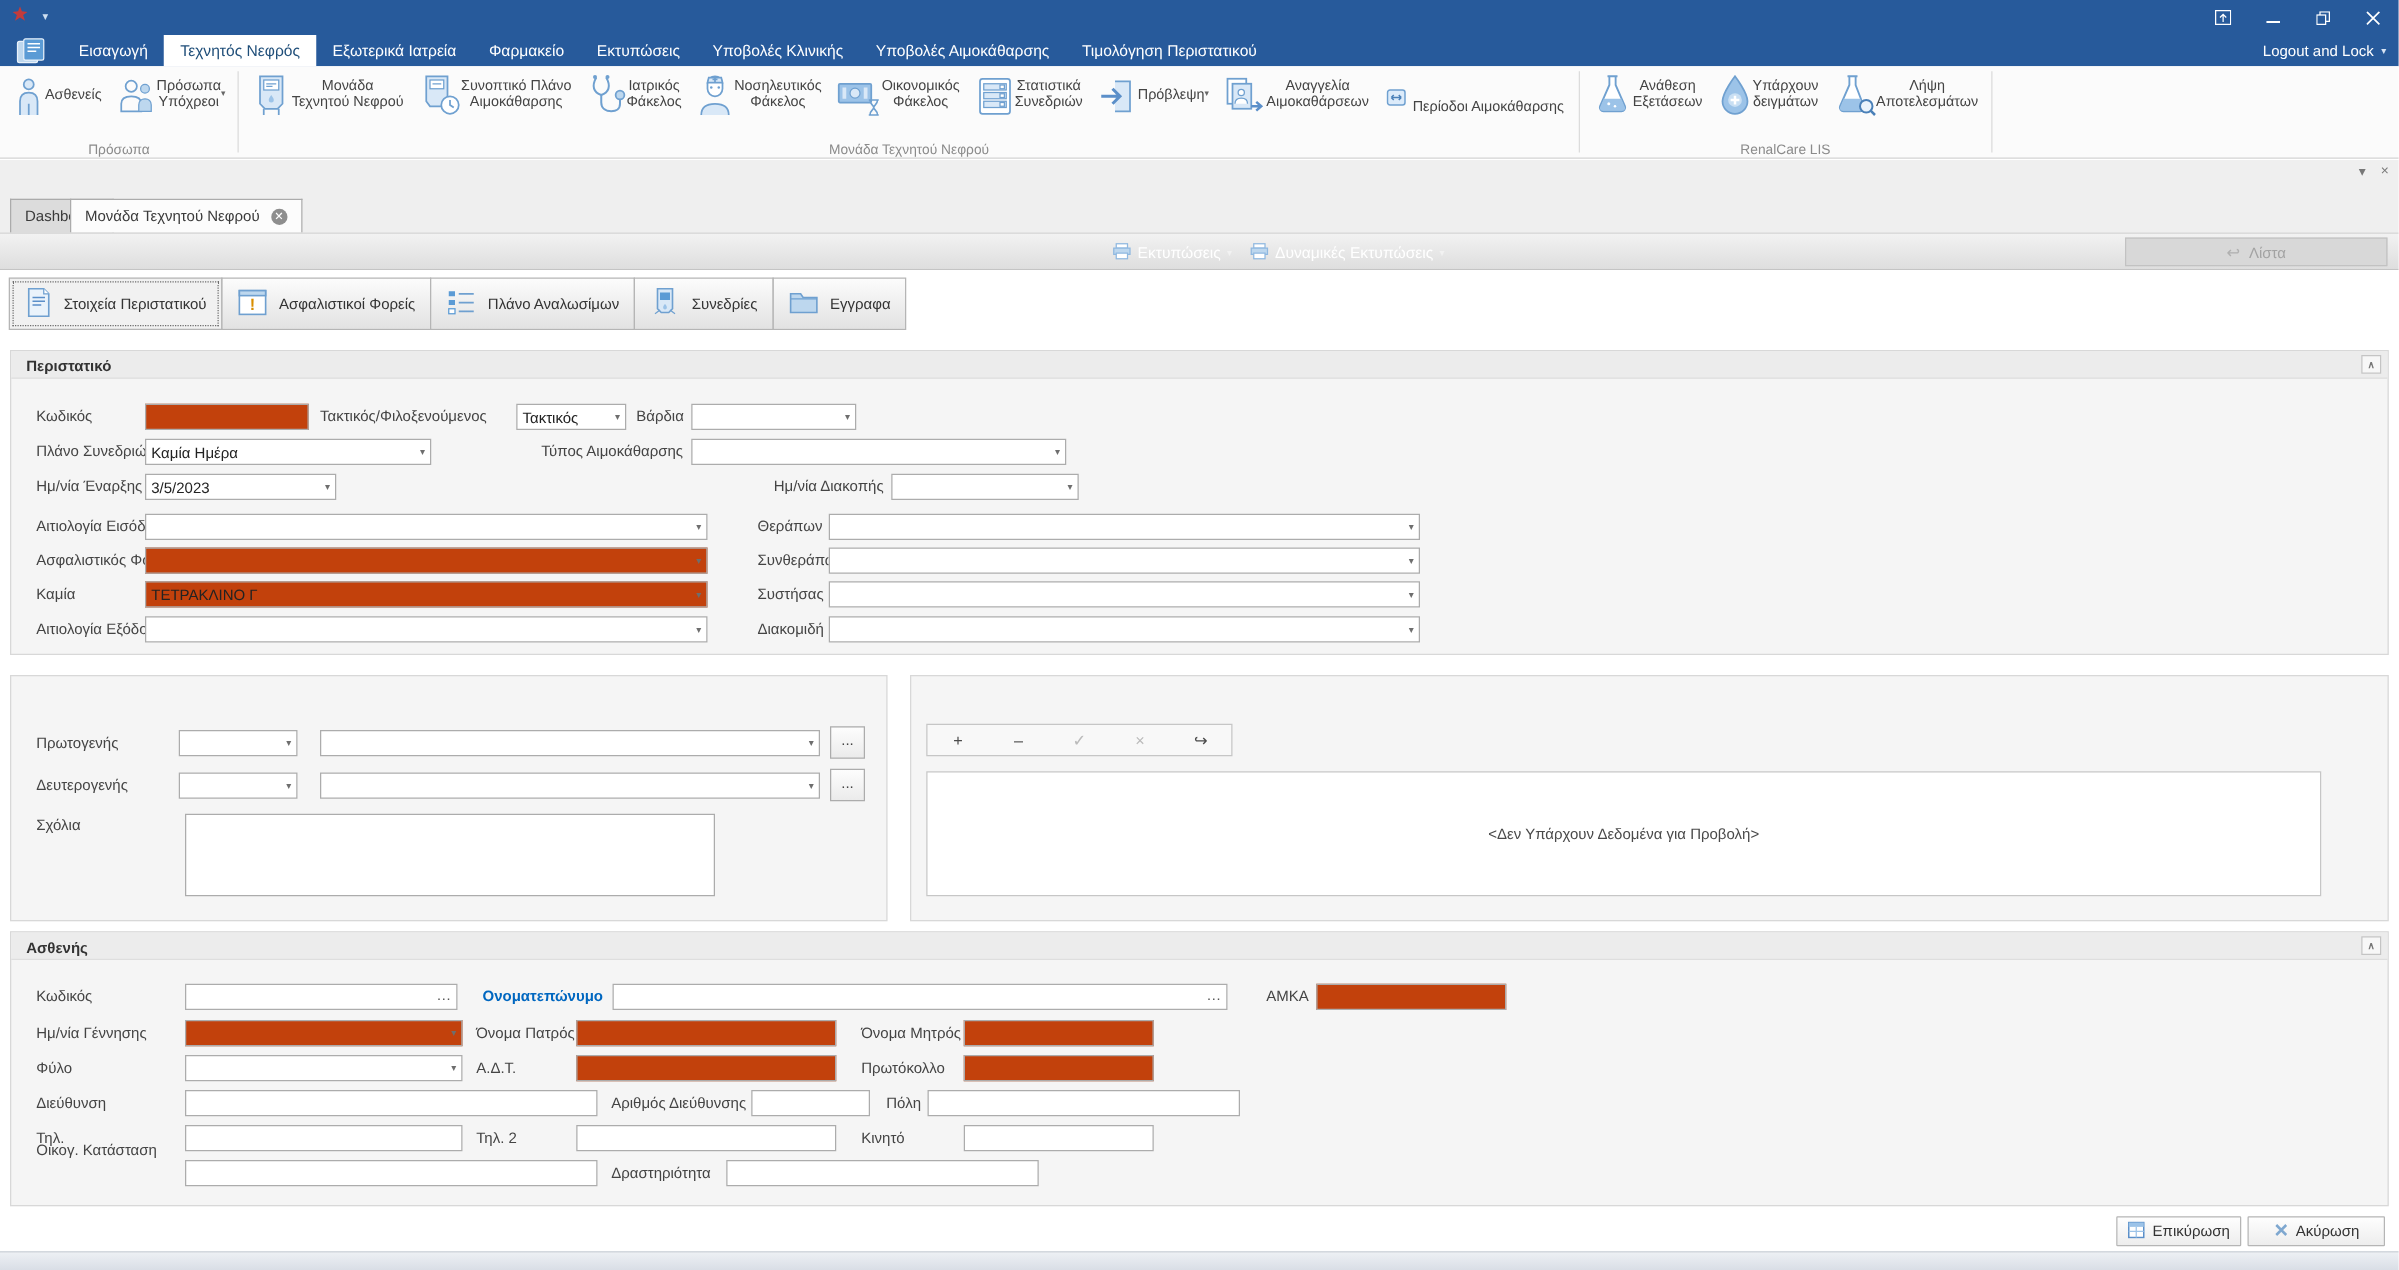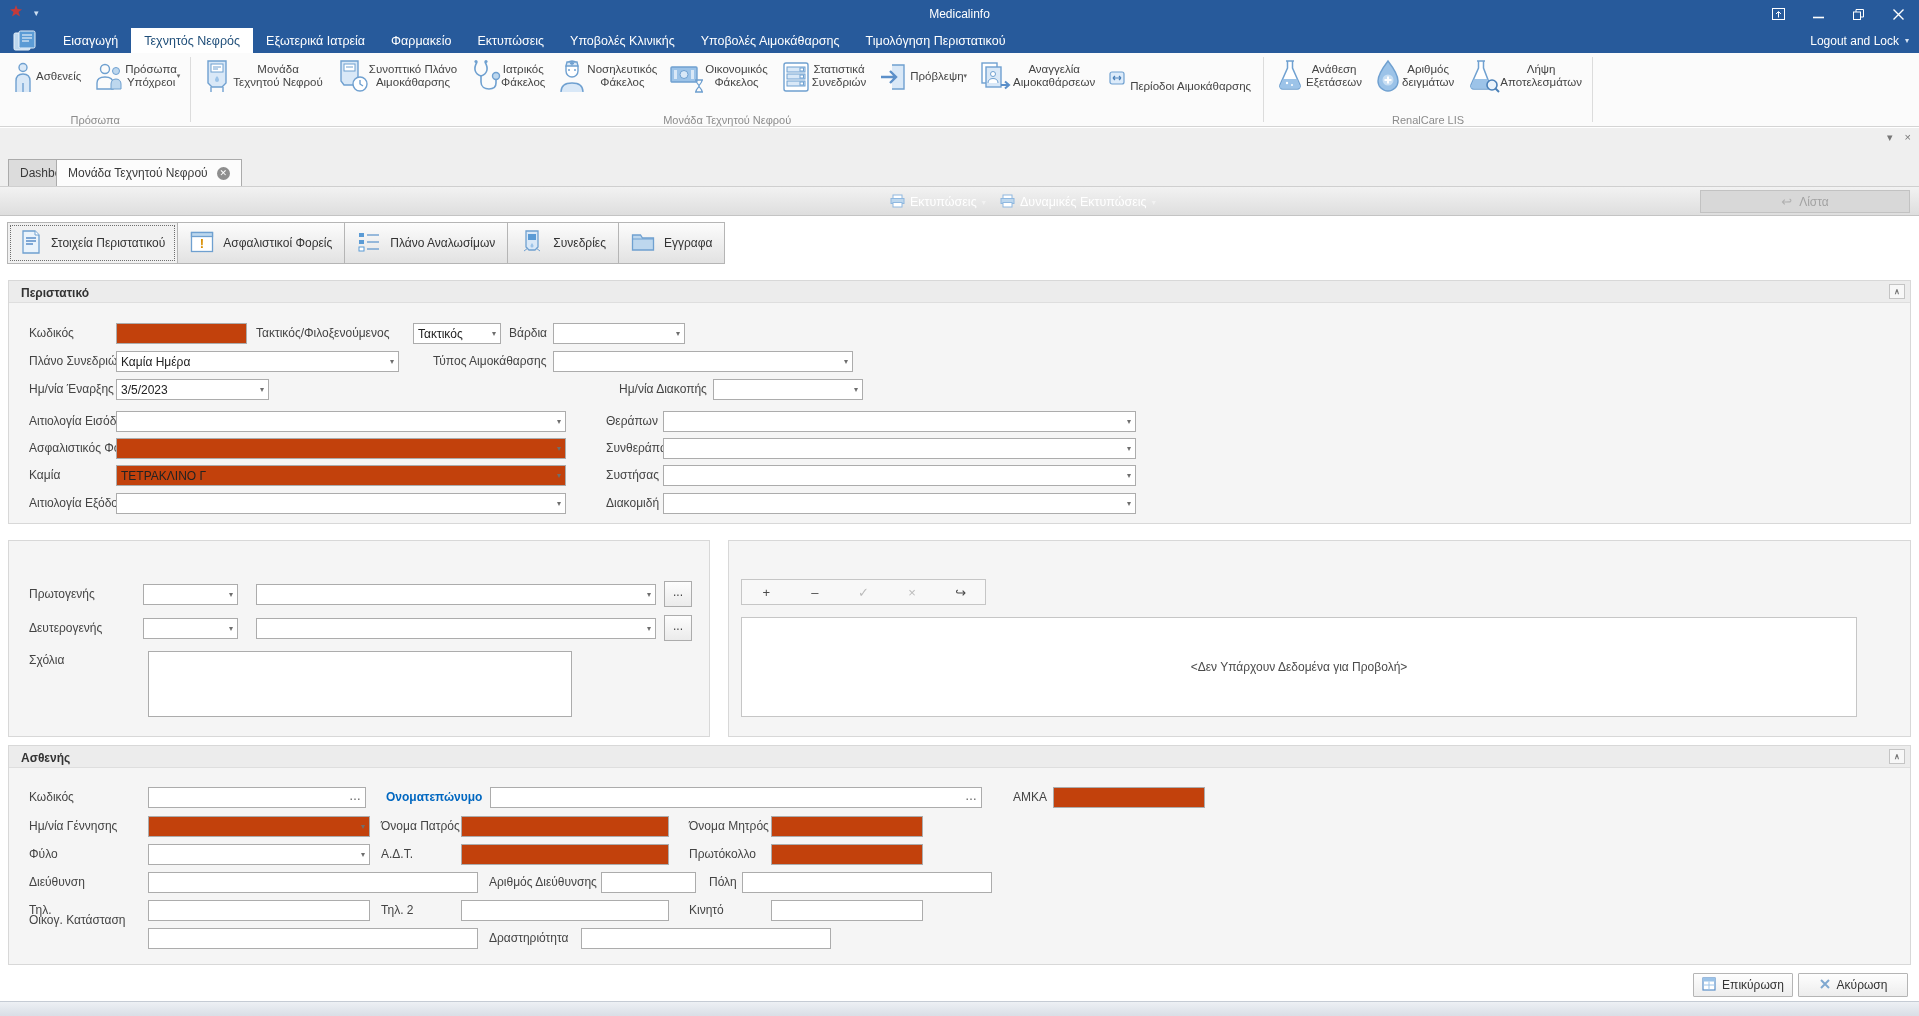--- a/index.html
+++ b/index.html
@@ -84,21 +84,20 @@
 </head>
 <body>
 
 <div class="titlebar">
   <div class="tb-left">
     <span><svg width="12" height="12" viewBox="0 0 12 12">
           <path d="M6 0 L7.5 4 L12 4.5 L8.5 7 L10 11.5 L6 9 L2 11.5 L3.5 7 L0 4.5 L4.5 4 Z" fill="#C23B3B"></path>
         </svg></span>
     <span class="qat-caret">▾</span>
   </div>
-  <div class="tb-title">Medicalinfo</div>
   <div class="tb-right">
     <span class="winbtn">
         <svg width="13" height="12" viewBox="0 0 13 12">
           <rect x="0.5" y="0.5" width="12" height="11" fill="none" stroke="#fff"></rect>
           <path d="M6.5 9.5 V4 M4 6 L6.5 3.5 L9 6" fill="none" stroke="#fff"></path>
         </svg>
       </span>
     <span class="winbtn">
         <svg width="11" height="11" viewBox="0 0 11 11">
           <line x1="0" y1="8.5" x2="11" y2="8.5" stroke="#fff" stroke-width="1.6"></line>
@@ -319,21 +318,21 @@
 Εξετάσεων</span>
     </div>
     <div class="rb">
       <span class="ico">
           <svg width="28" height="34" viewBox="0 0 28 34">
             <path d="M14 2 C14 2 4 15 4 22 a10 10 0 0 0 20 0 C24 15 14 2 14 2 z" fill="#9CC3E8" stroke="#6FA0D0" stroke-width="1.4"></path>
             <circle cx="14" cy="21" r="5.5" fill="#C9DFF3"></circle>
             <path d="M14 17.5 v7 M10.5 21 h7" stroke="#fff" stroke-width="2"></path>
           </svg>
         </span>
-      <span class="lbl">Αριθμός
+      <span class="lbl">Υπάρχουν
 δειγμάτων</span>
     </div>
     <div class="rb">
       <span class="ico">
           <svg width="34" height="34" viewBox="0 0 34 34">
             <path d="M11 2 h8 M12.5 2 v7 L5 26 a3 3 0 0 0 3 4 h13 a3 3 0 0 0 3 -4 L17.5 9 V2" fill="#fff" stroke="#6FA0D0" stroke-width="1.5"></path>
             <path d="M8 20 h13 l3 7 a2 2 0 0 1 -2 2.5 h-15 a2 2 0 0 1 -2 -2.5 z" fill="#9CC3E8"></path>
             <circle cx="26" cy="26" r="5" fill="#EAF3FB" stroke="#4A80B8" stroke-width="1.6"></circle>
             <line x1="29.5" y1="29.5" x2="33" y2="33" stroke="#4A80B8" stroke-width="2"></line>
           </svg>
@@ -437,21 +436,21 @@
     <span class="collapse">∧</span>
   </div>
   <span class="fl" style="left:20px;top:45px;">Κωδικός</span>
   <div class="fi dis" style="left:107px;top:42px;width:131px;"><span></span></div>
   <span class="fl" style="left:247px;top:45px;">Τακτικός/Φιλοξενούμενος</span>
   <div class="fi dd" style="left:404px;top:42px;width:88px;"><span>Τακτικός</span></div>
   <span class="fl" style="left:500px;top:45px;">Βάρδια</span>
   <div class="fi dd" style="left:544px;top:42px;width:132px;"><span></span></div>
 
   <span class="fl" style="left:20px;top:73px;">Πλάνο Συνεδριών</span>
-  <div class="fi dd" style="left:107px;top:70px;width:283px;"><span>Καμία Ημέρα</span></div>
+  <div class="fi dd" style="left:107px;top:70px;width:229px;"><span>Καμία Ημέρα</span></div>
   <span class="fl" style="left:424px;top:73px;">Τύπος Αιμοκάθαρσης</span>
   <div class="fi dd" style="left:544px;top:70px;width:300px;"><span></span></div>
 
   <span class="fl" style="left:20px;top:101px;">Ημ/νία Έναρξης</span>
   <div class="fi dd" style="left:107px;top:98px;width:153px;"><span>3/5/2023</span></div>
   <span class="fl" style="left:610px;top:101px;">Ημ/νία Διακοπής</span>
   <div class="fi dd" style="left:704px;top:98px;width:150px;"><span></span></div>
 
   <span class="fl" style="left:20px;top:133px;">Αιτιολογία Εισόδου</span>
   <div class="fi dd" style="left:107px;top:130px;width:450px;"><span></span></div>

